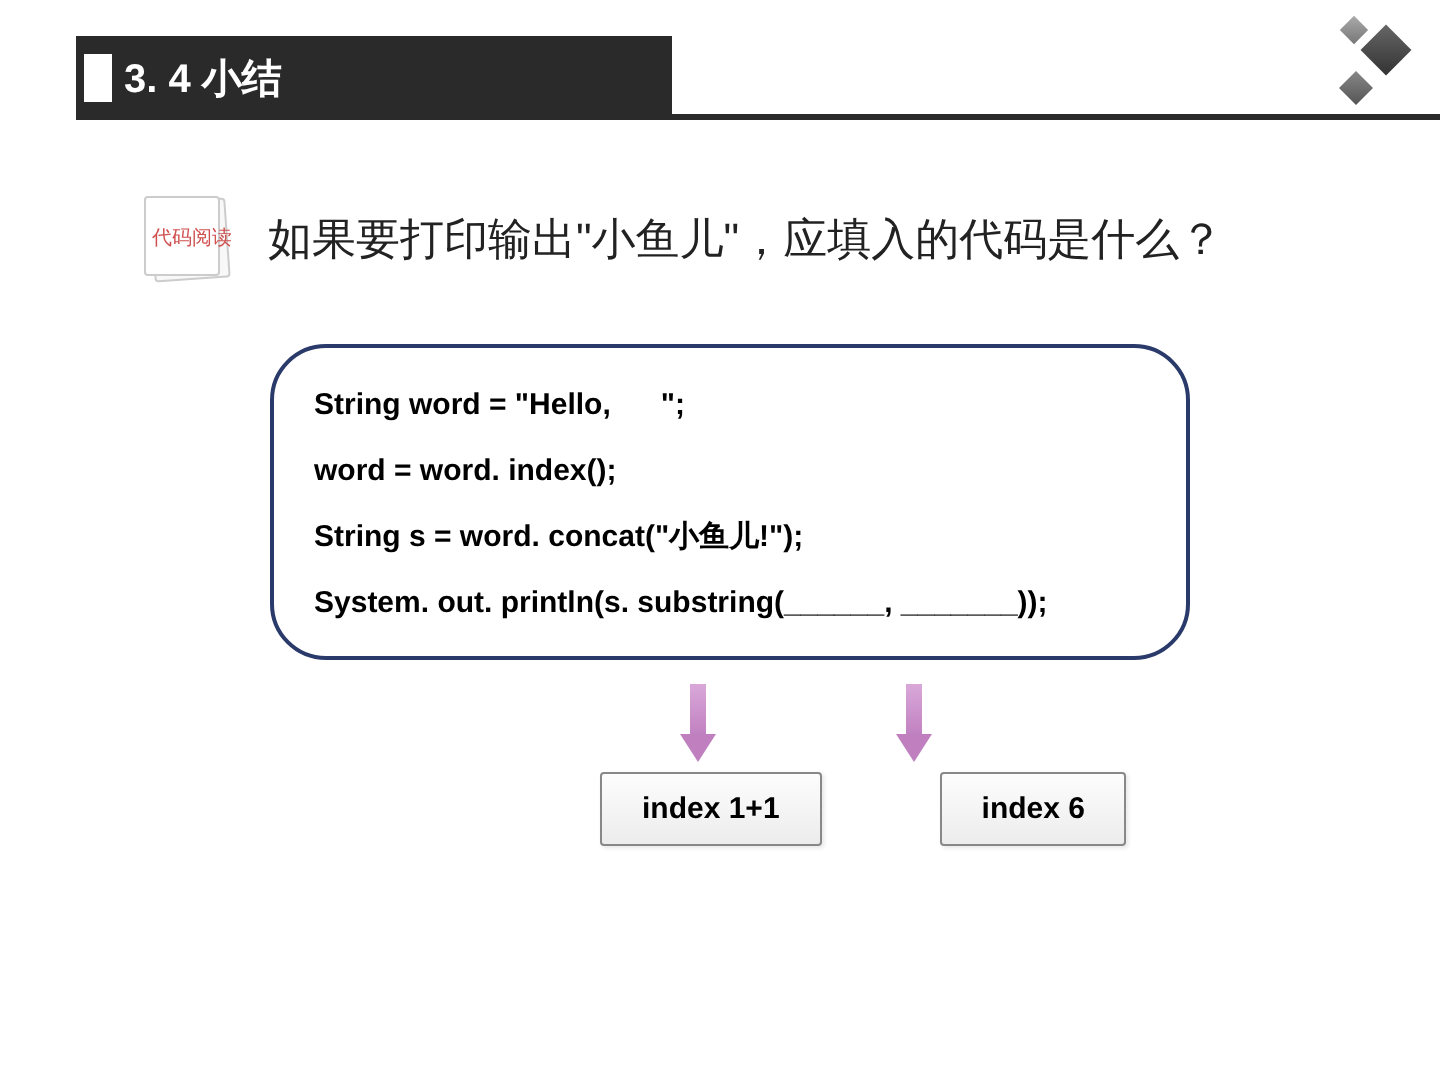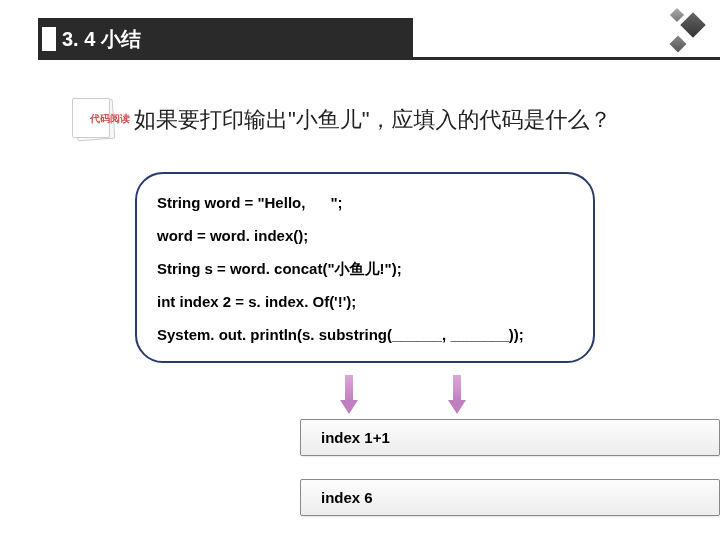--- a/index.html
+++ b/index.html
@@ -16,21 +16,21 @@
       margin-left: 38px;
       height: 42px;
       display: flex;
       align-items: stretch;
     }
     .header-dark {
       background: #2a2a2a;
       display: flex;
       align-items: center;
       padding: 0 12px 0 4px;
-      width: 375px;
+      width: 298px;
     }
     .header-accent {
       width: 14px;
       height: 24px;
       background: #fff;
       margin-right: 6px;
     }
     .header-title {
       color: #fff;
       font-size: 20px;
@@ -68,23 +68,23 @@
       height: 40px;
       background: #fff;
       border: 1px solid #ccc;
       border-radius: 2px;
       top: 0;
       left: 2px;
     }
     .badge-text {
       position: absolute;
       top: 14px;
-      left: 20px;
+      left: 6px;
       font-size: 10px;
-      font-weight: bold;
+      font-weight: normal;
       color: #d05050;
       white-space: nowrap;
     }
     .question-text {
       font-size: 22px;
       color: #222;
     }
     .code-box {
       margin: 30px 0 0 135px;
       width: 460px;
@@ -126,22 +126,21 @@
       top: 25px;
       width: 0;
       height: 0;
       border-left: 9px solid transparent;
       border-right: 9px solid transparent;
       border-top: 14px solid #c080c0;
     }
     .answer-row {
       display: flex;
       margin: 4px 0 0 300px;
-      gap: 23px;
-      flex-direction: column;
+      gap: 59px;
     }
     .answer-box {
       border: 1px solid #888;
       border-radius: 2px;
       background: linear-gradient(#fdfdfd, #ececec);
       padding: 9px 20px;
       font-size: 15px;
       font-weight: bold;
       color: #000;
       box-shadow: 1px 1px 2px rgba(0,0,0,0.1);
@@ -185,21 +184,20 @@
     <div class="badge-paper2"></div>
     <div class="badge-text">代码阅读</div>
   </div>
   <div class="question-text">如果要打印输出"小鱼儿"，应填入的代码是什么？</div>
 </div>
 
 <div class="code-box">
   <div class="code-line">String word = "Hello,      ";</div>
   <div class="code-line">word = word. index();</div>
   <div class="code-line">String s = word. concat("小鱼儿!");</div>
-  <div class="code-line">int index 2 = s. index. Of('!');</div>
   <div class="code-line" style="margin-bottom:0">System. out. println(s. substring(______, _______));</div>
 </div>
 
 <div class="arrow-row">
   <div class="arrow">
     <div class="arrow-shaft"></div>
       <div class="arrow-head"></div>
   </div>
   <div class="arrow">
     <div class="arrow-shaft"></div>

